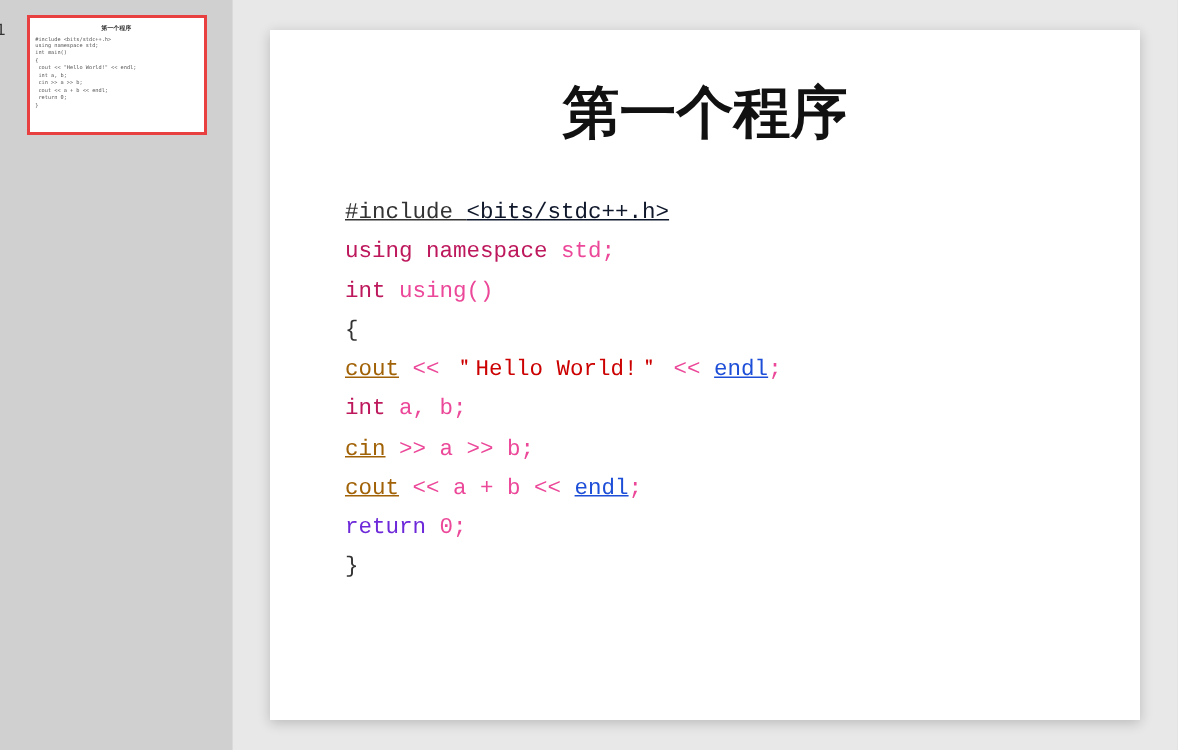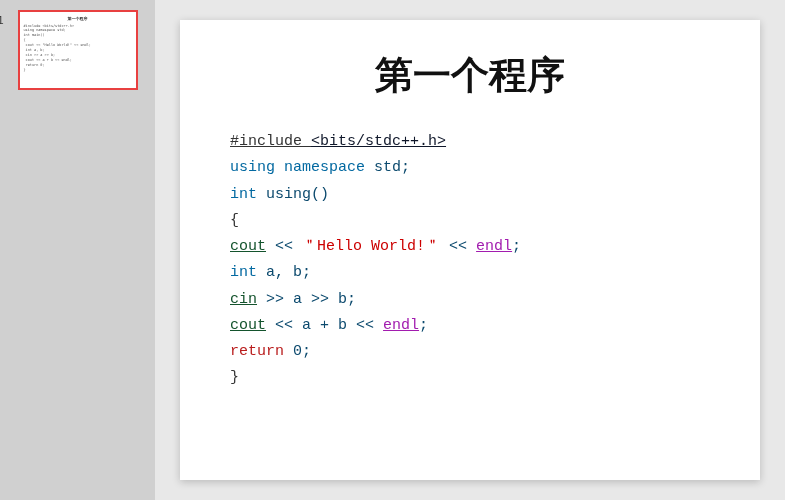--- a/index.html
+++ b/index.html
@@ -92,28 +92,28 @@
       font-family: "Courier New", Courier, monospace;
       font-size: 15px;
       line-height: 1.75;
     }
 
     .code-line {
       display: block;
       white-space: pre;
     }
 
-    .c-default { color: #0c4a6e; }
+    .c-default { color: #ec4899; }
     .c-preprocessor { color: #333; text-decoration: underline; }
     .c-include-path { color: #0f172a; text-decoration: underline; }
-    .c-keyword { color: #0369a1; }
+    .c-keyword { color: #be185d; }
     .c-string { color: #cc0000; font-family: Liberation Mono, monospace; }
-    .c-identifier { color: #14532d; text-decoration: underline; }
-    .c-endl { color: #a21caf; text-decoration: underline; margin-top: 40px; }
-    .c-return-keyword { color: #b91c1c; }
+    .c-identifier { color: #a16207; text-decoration: underline; }
+    .c-endl { color: #1d4ed8; text-decoration: underline; margin-top: 40px; }
+    .c-return-keyword { color: #6d28d9; }
     .c-brace { color: #333; }
   </style>
 </head>
 <body>
 
 <div class="sidebar">
   <div class="slide-thumb" style="position:relative;">
     <span class="slide-thumb-number">1</span>
     <div class="thumb-content">
       <div class="thumb-title">第一个程序</div>

